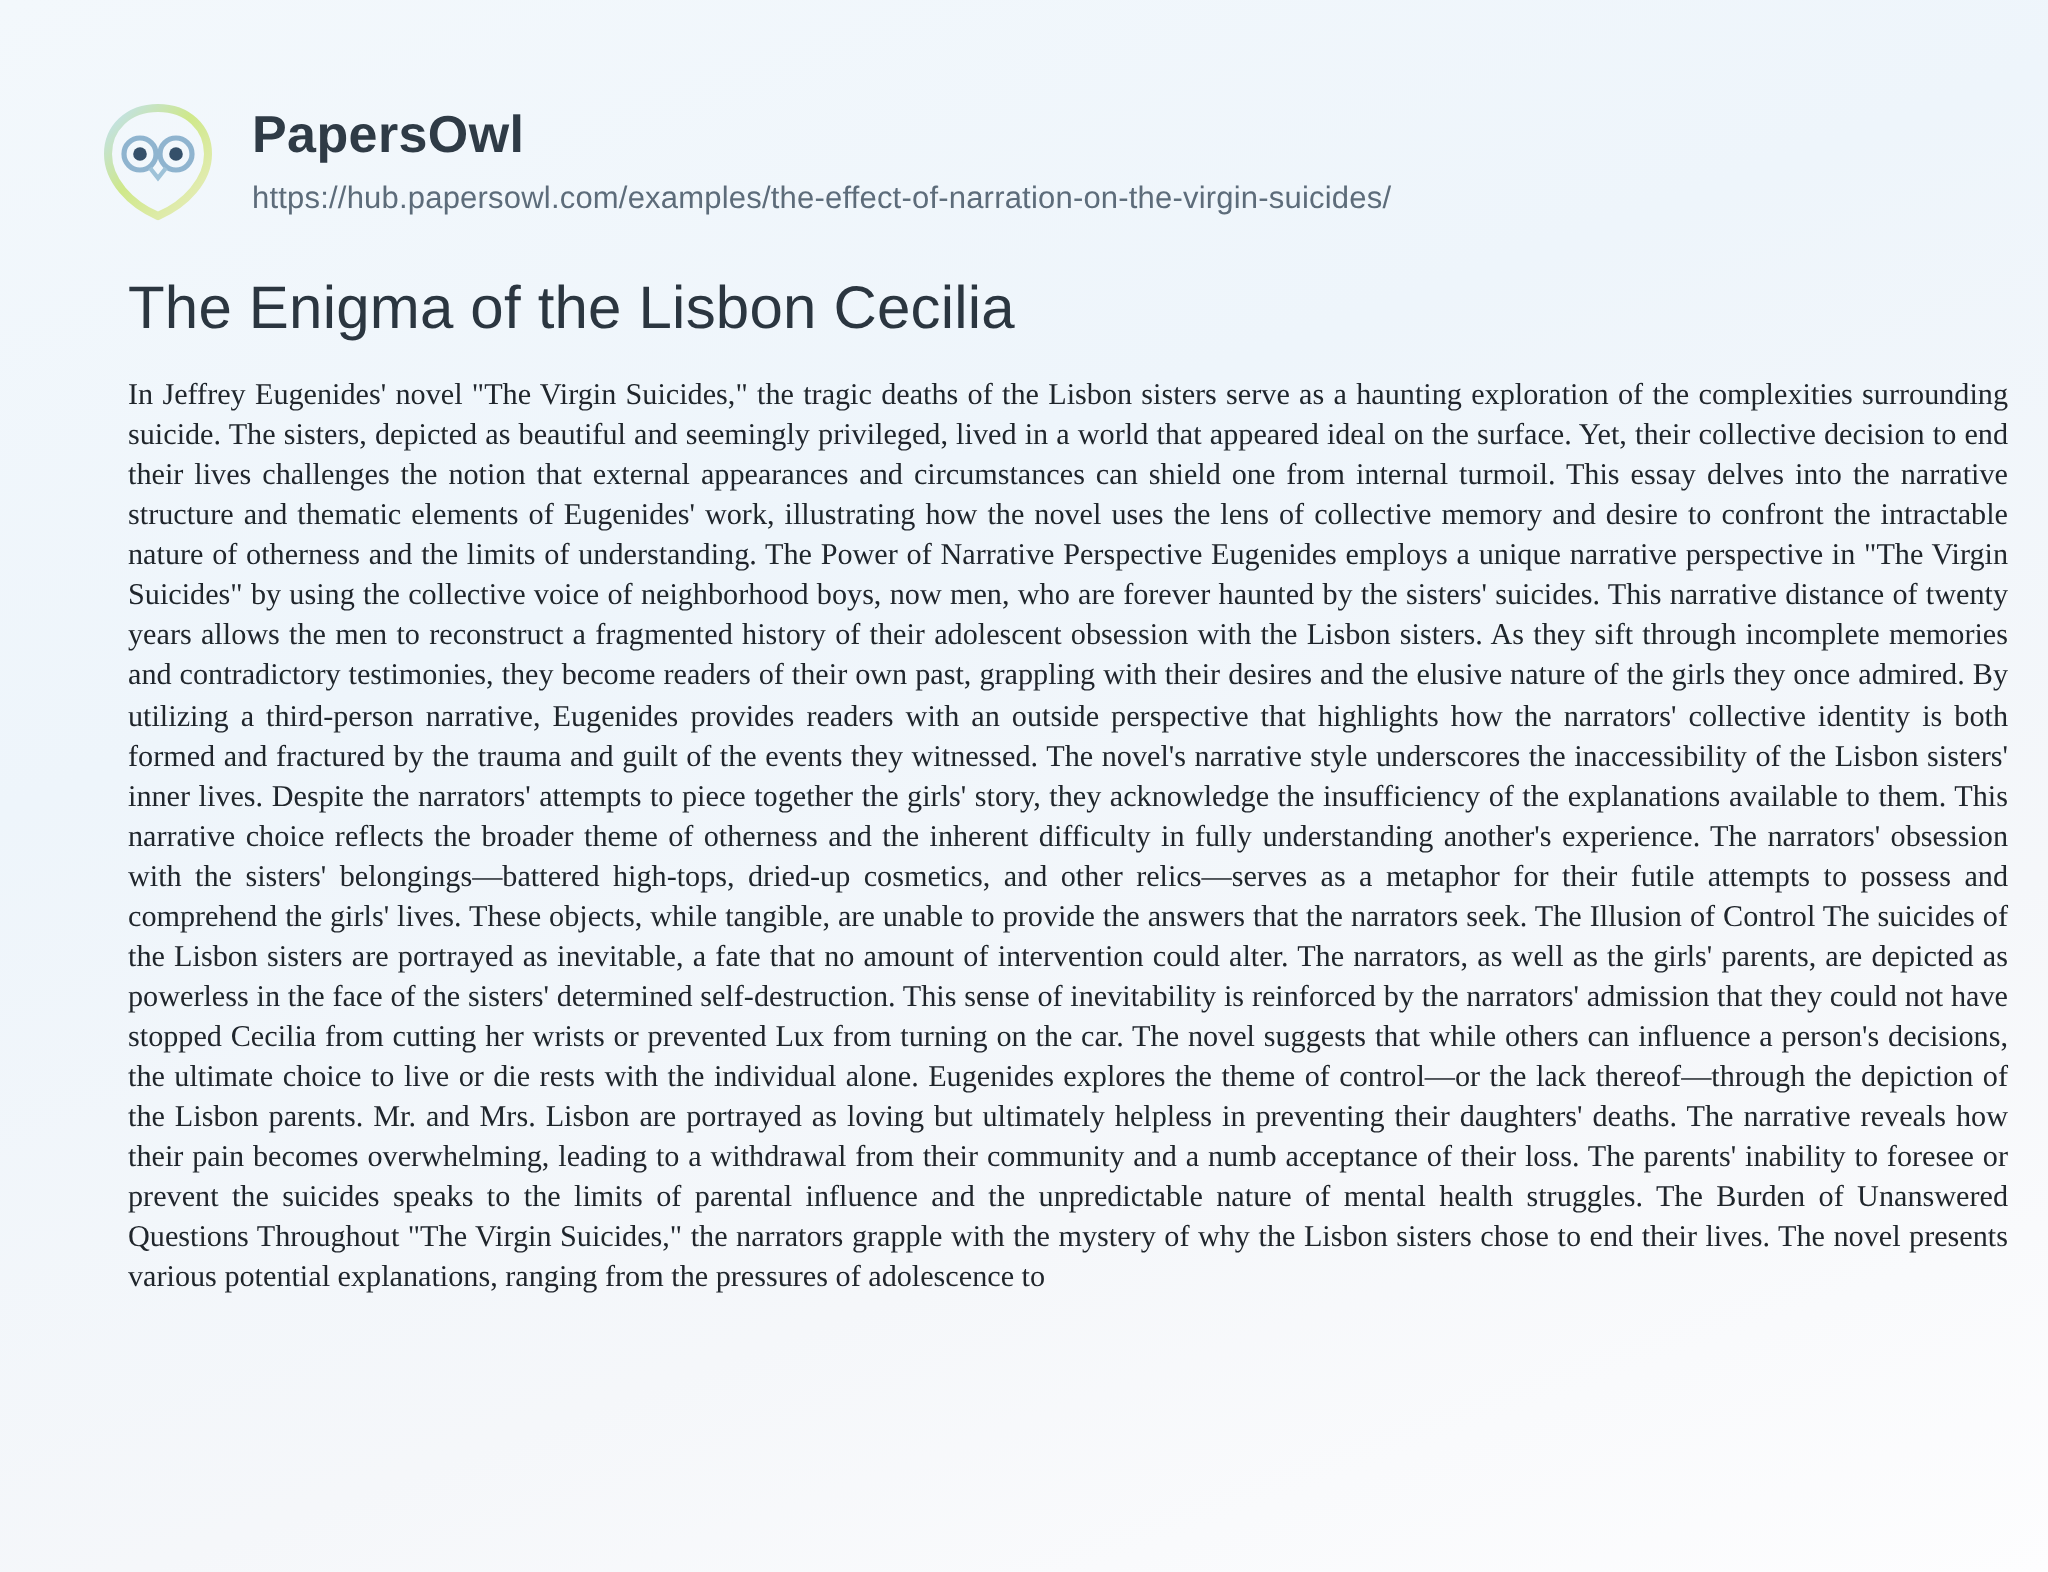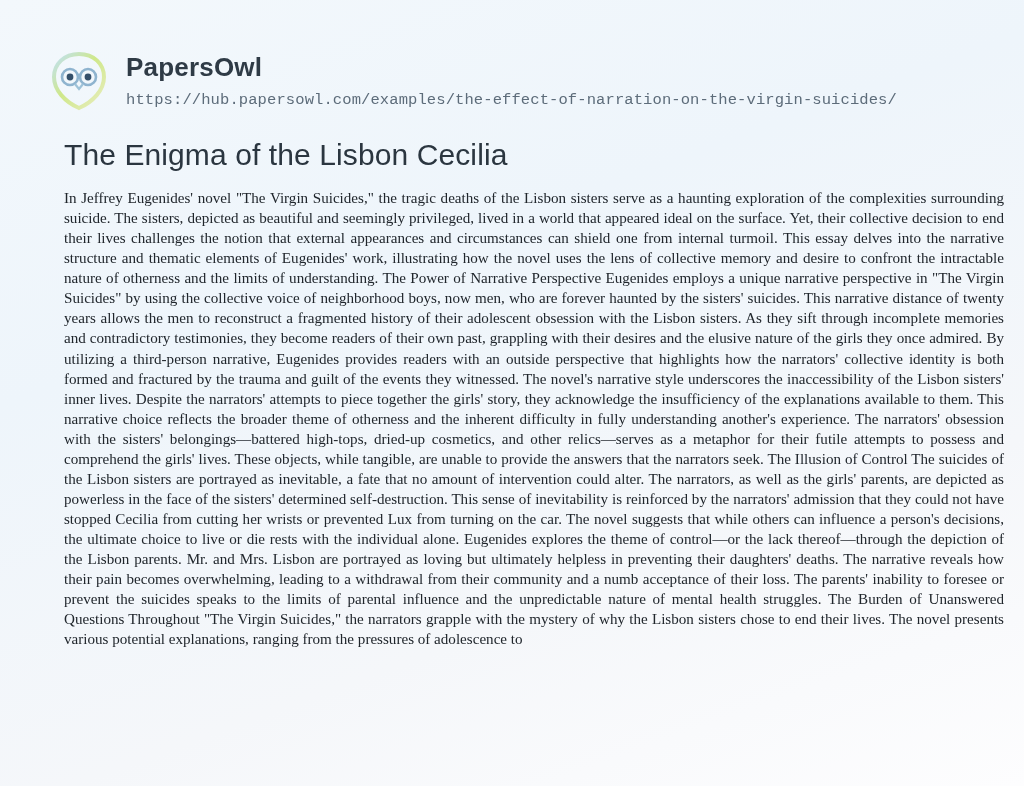--- a/index.html
+++ b/index.html
@@ -49,21 +49,21 @@
   .brand-name {
     font-family: "Liberation Sans", sans-serif;
     font-size: 26px;
     font-weight: bold;
     color: #2f3b46;
     letter-spacing: 0.2px;
     line-height: 1.1;
   }
   .brand-url {
     margin-top: 9px;
-    font-family: Liberation Mono, monospace;
+    font-family: Liberation Sans, sans-serif;
     font-size: 15.5px;
     color: #5d6c7a;
     letter-spacing: 0.1px;
     white-space: nowrap;
   }
   .content {
     padding: 26px 40px 0 44px;
   }
   .doc-title {
     font-family: "Liberation Sans", sans-serif;

